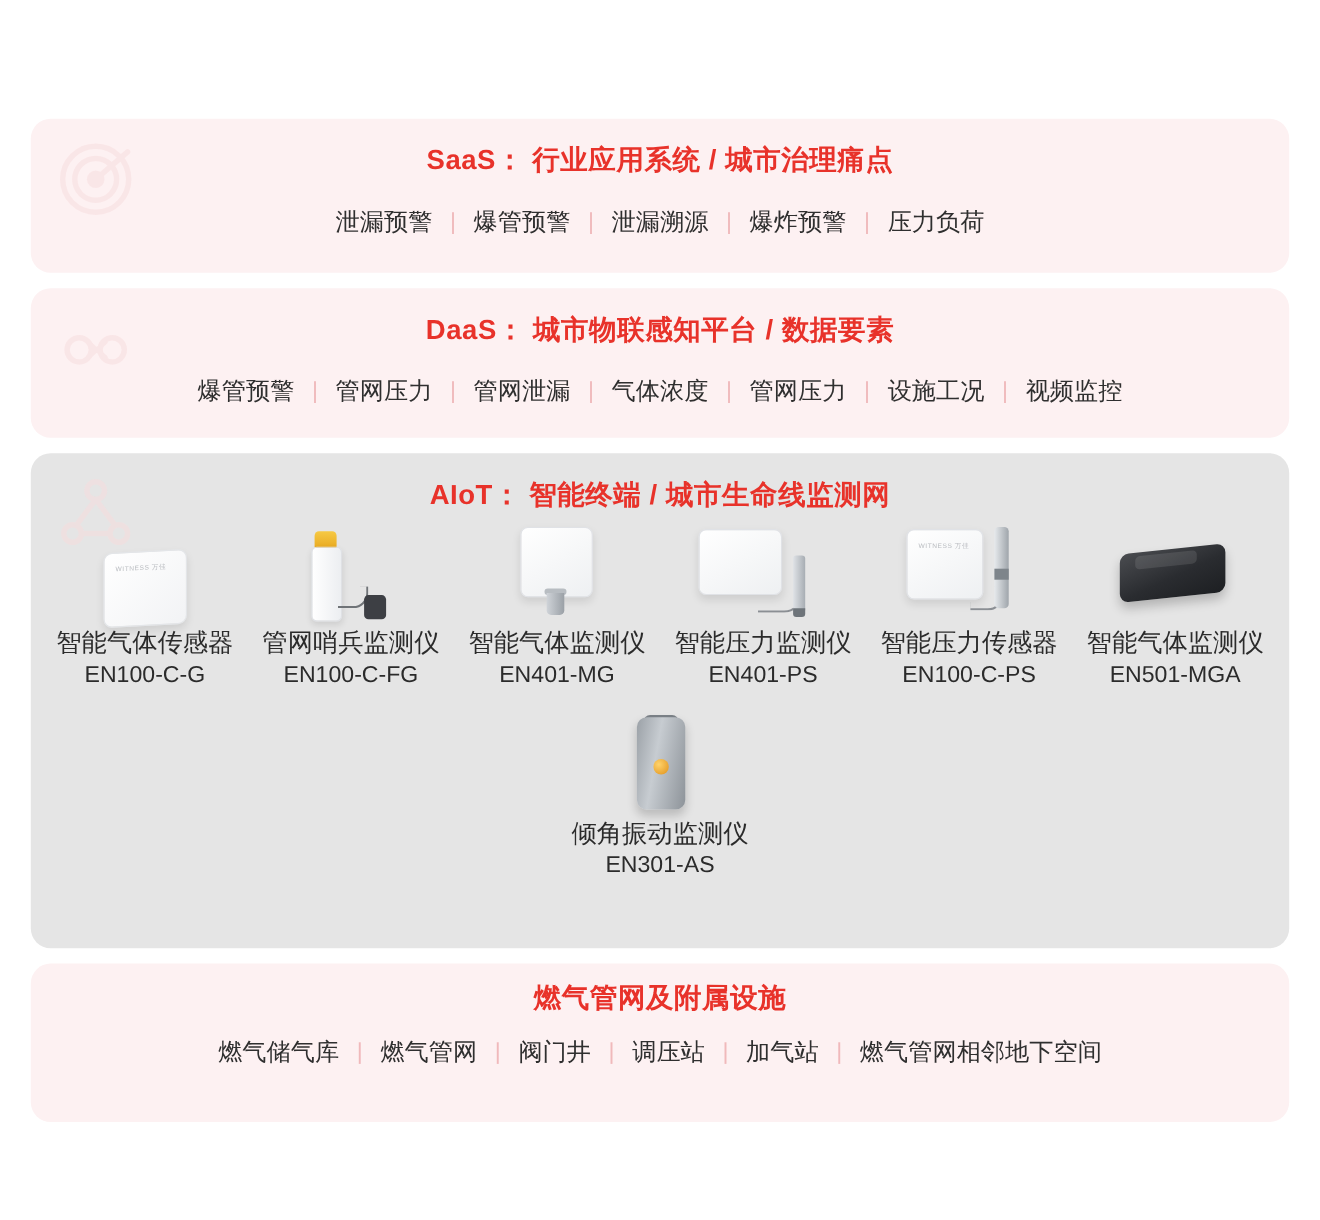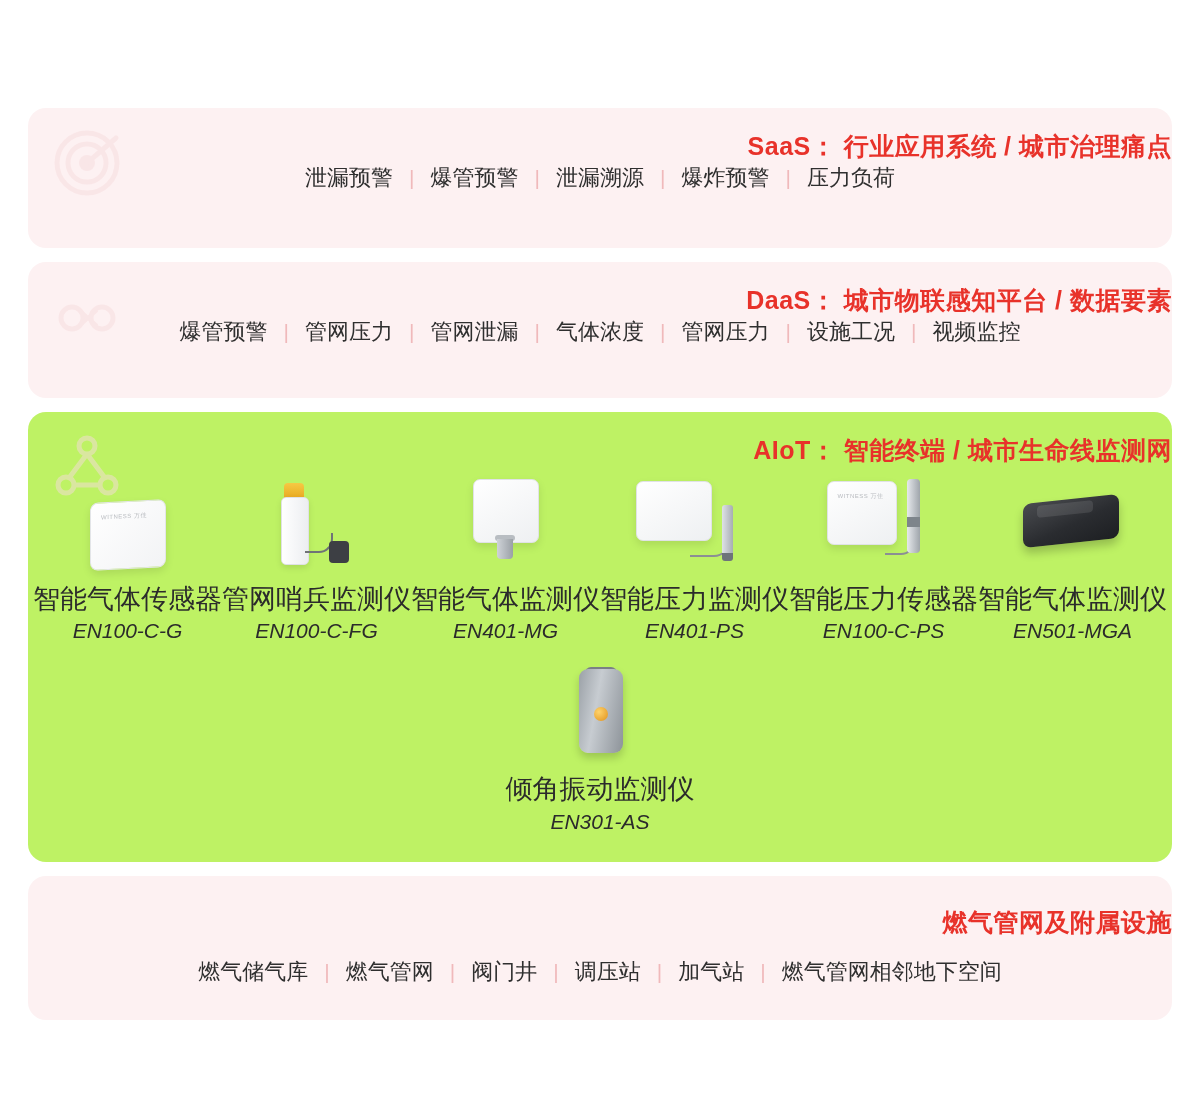--- a/index.html
+++ b/index.html
@@ -25,38 +25,38 @@
   
   .layer {
     position: relative;
     border-radius: 18px;
     background: #fdf3f4;
     overflow: hidden;
     margin-bottom: 14px;
   }
   .layer.saas   { background: #fdf1f2; height: 140px; }
   .layer.daas   { background: #fdf1f2; height: 136px; }
-  .layer.aiot   { background: #bef264; height: 450px; }
+  .layer.aiot   { background: #e5e5e5; height: 450px; }
   .layer.pipes  { background: #fdf1f2; height: 144px; }
 
   .layer-title {
-    text-align: right;
+    text-align: center;
     font-size: 25px;
     font-weight: bold;
     letter-spacing: 0.5px;
     color: #e8322a;
     padding-top: 22px;
     line-height: 1.3;
   }
 
   .chips {
     display: flex;
     justify-content: center;
     align-items: center;
-    margin-top: 0;
+    margin-top: 24px;
     flex-wrap: nowrap;
   }
   .chip {
     font-size: 22px;
     color: #2f2f2f;
     padding: 0 16px;
     white-space: nowrap;
   }
   .sep {
     color: #f0b9bb;
@@ -88,32 +88,30 @@
     width: 190px;
     text-align: center;
   }
   .device .art {
     height: 92px;
     display: flex;
     align-items: flex-end;
     justify-content: center;
   }
   .device .name {
-    font-size: 27px;
+    font-size: 23px;
     color: #2b2b2b;
-    margin-top: 12px;
     line-height: 1.35;
     white-space: nowrap;
   }
   .device .model {
     font-size: 21px;
     color: #2b2b2b;
     line-height: 1.35;
     white-space: nowrap;
-    font-style: italic;
   }
 
   
   .dev-box {
     position: relative;
     background: linear-gradient(135deg,#ffffff 0%,#f2f3f5 100%);
     border: 1px solid #e3e5e8;
     border-radius: 8px;
     box-shadow: 0 4px 8px rgba(0,0,0,0.10);
   }
@@ -205,21 +203,21 @@
              background: #57c06b; border-radius: 3px; }
   .d8-ant1 { position: absolute; left: 34px; top: 6px; width: 5px; height: 50px;
              background: #2f3236; border-radius: 3px; transform: rotate(16deg); }
   .d8-ant2 { position: absolute; left: 100px; top: 6px; width: 5px; height: 50px;
              background: #2f3236; border-radius: 3px; transform: rotate(-16deg); }
 
   
   .d9 { width: 76px; height: 72px; }
 
   
-  .pipes .layer-title { padding-top: 30px; }
+  .pipes .layer-title { padding-top: 15px; }
   .pipes .chips { margin-top: 18px; }
 </style>
 </head>
 <body>
 
 <div class="page">
 
   <section class="layer saas">
     <div class="wm">
       <svg width="74" height="74" viewBox="0 0 74 74">

